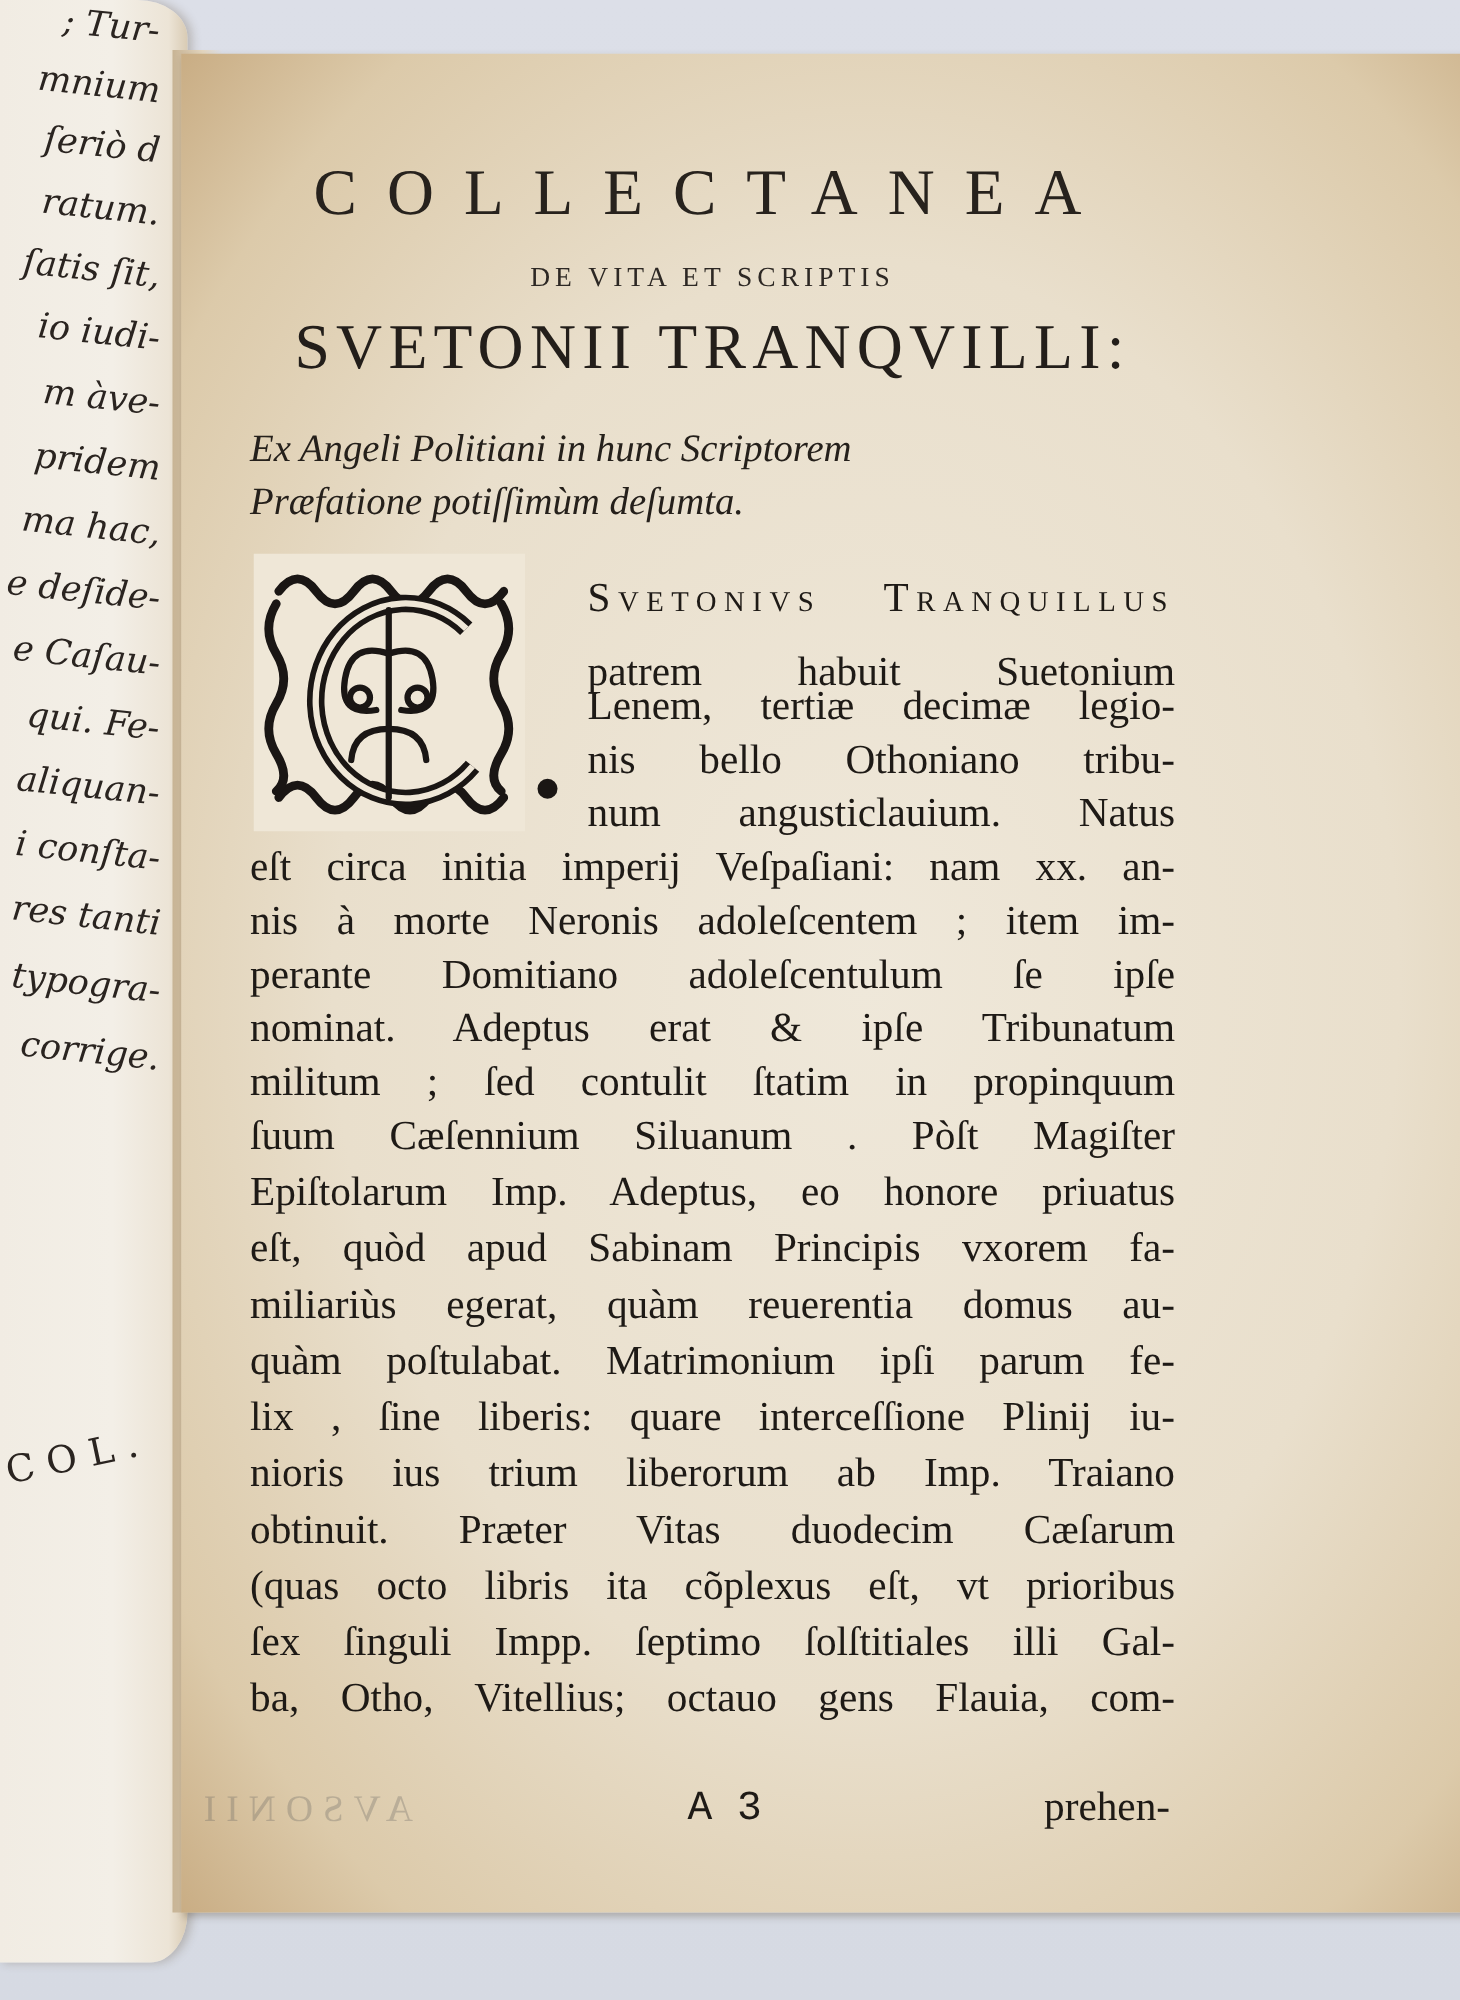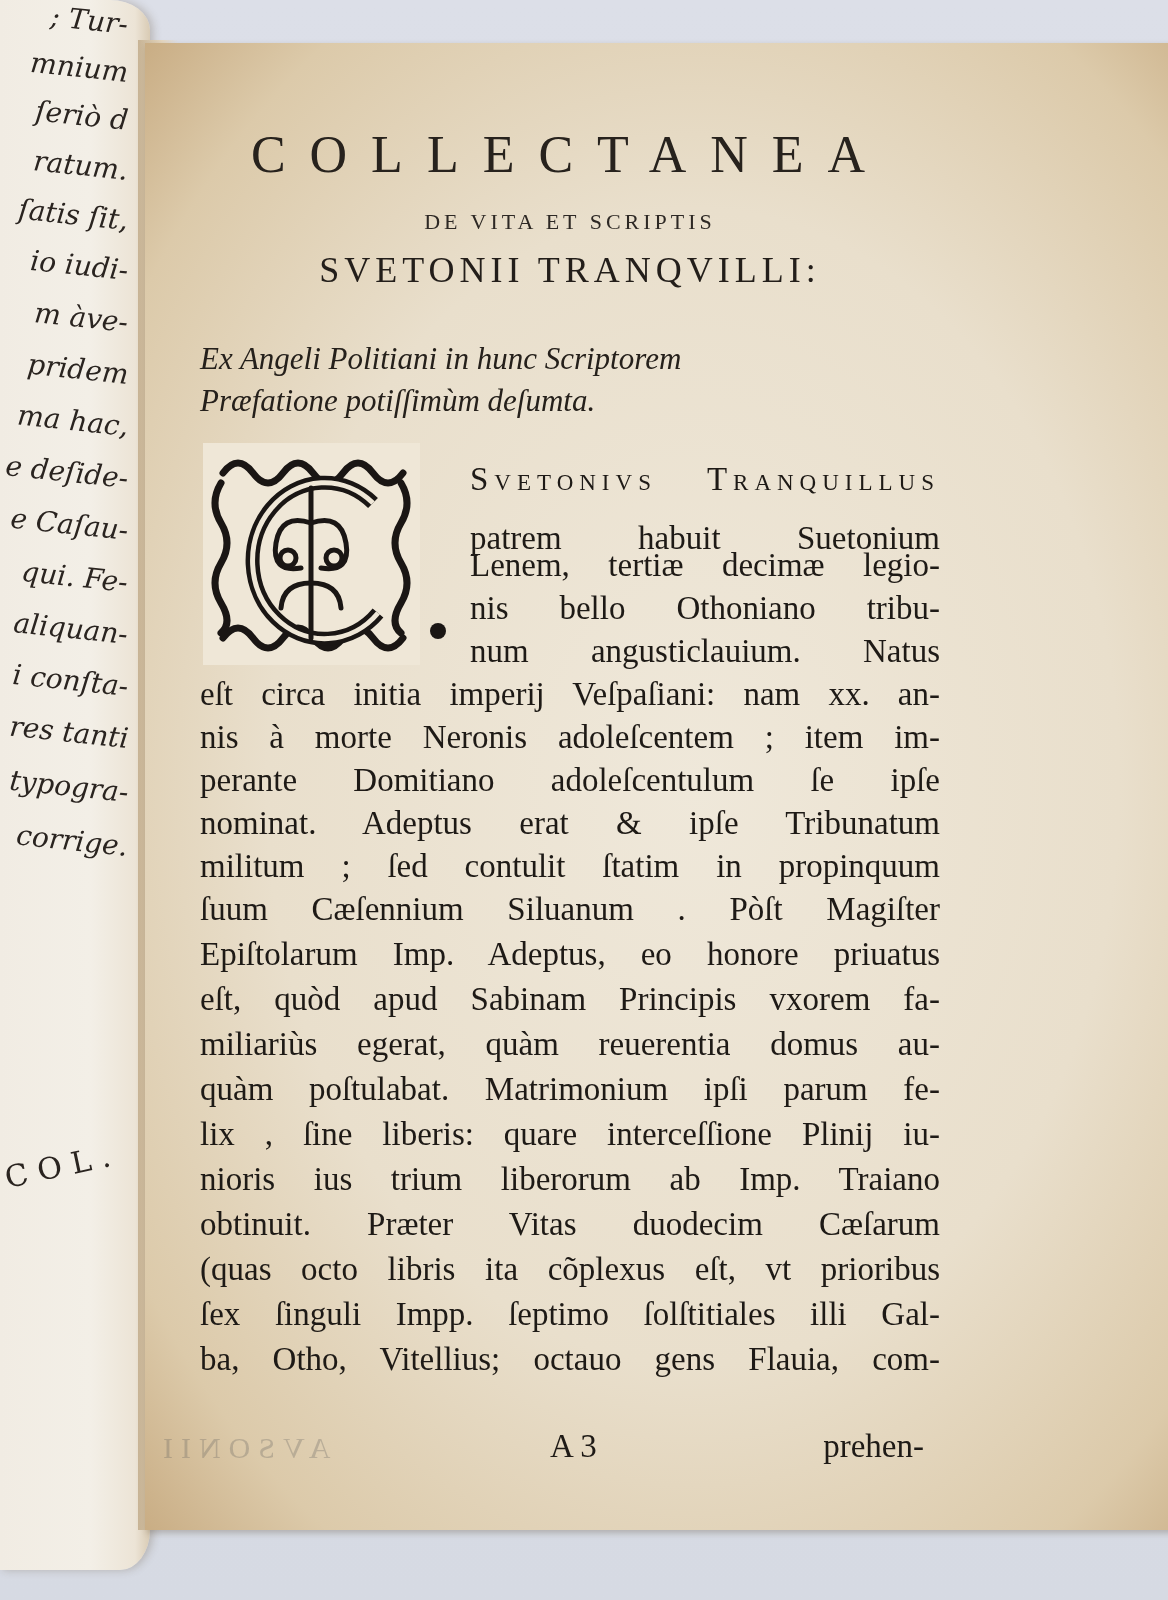--- a/index.html
+++ b/index.html
@@ -58,21 +58,21 @@
     font-family: "Liberation Serif", serif; font-size: 52px; letter-spacing: 24px;
     color: #27221d;
   }
   .title-sub {
     position: absolute; top: 166px; left: 0; width: 740px; text-align: center;
     font-family: "Liberation Serif", serif; font-size: 22px; letter-spacing: 4px;
     color: #2d2824;
   }
   .title-name {
     position: absolute; top: 206px; left: 0; width: 740px; text-align: center;
-    font-family: "Liberation Serif", serif; font-size: 36px; letter-spacing: 5px;
+    font-family: "Liberation Serif", serif; font-size: 51px; letter-spacing: 5px;
     color: #231e1a;
   }
   .subtitle-italic {
     position: absolute; left: 0; width: 740px; 
     font-family: "Liberation Serif", serif; font-style: italic; font-size: 31px;
     color: #25201b;
   }
   .sub-1 { top: 298px; }
   .sub-2 { top: 340px; }
 
@@ -92,22 +92,22 @@
     text-align: justify; text-align-last: justify;
   }
   .indented { left: 270px; width: 470px; }
   .full { left: 0; width: 740px; }
   .smallcaps-lead { letter-spacing: 6px; font-variant: small-caps; }
 
   .footer-sig {
     position: absolute; top: 1385px; left: 0; width: 740px; height: 40px;
     font-family: "Liberation Serif", serif; font-size: 33px; color: #1e1a16;
   }
-  .sig-mark { position: absolute; left: 350px; }
-  .catchword { position: absolute; right: 16px; margin-left: 20px; }
+  .sig-mark { position: absolute; left: 350px; font-family: Liberation Mono, monospace; }
+  .catchword { position: absolute; right: 4px; margin-left: 20px; }
   .ghost {
     position: absolute; left: -45px; top: 1388px;
     font-family: "Liberation Serif", serif; font-size: 30px; letter-spacing: 8px;
     color: rgba(90,90,90,0.28); transform: scaleX(-1);
   }
 </style>
 </head>
 <body>
 
 <div class="backdrop"></div>

